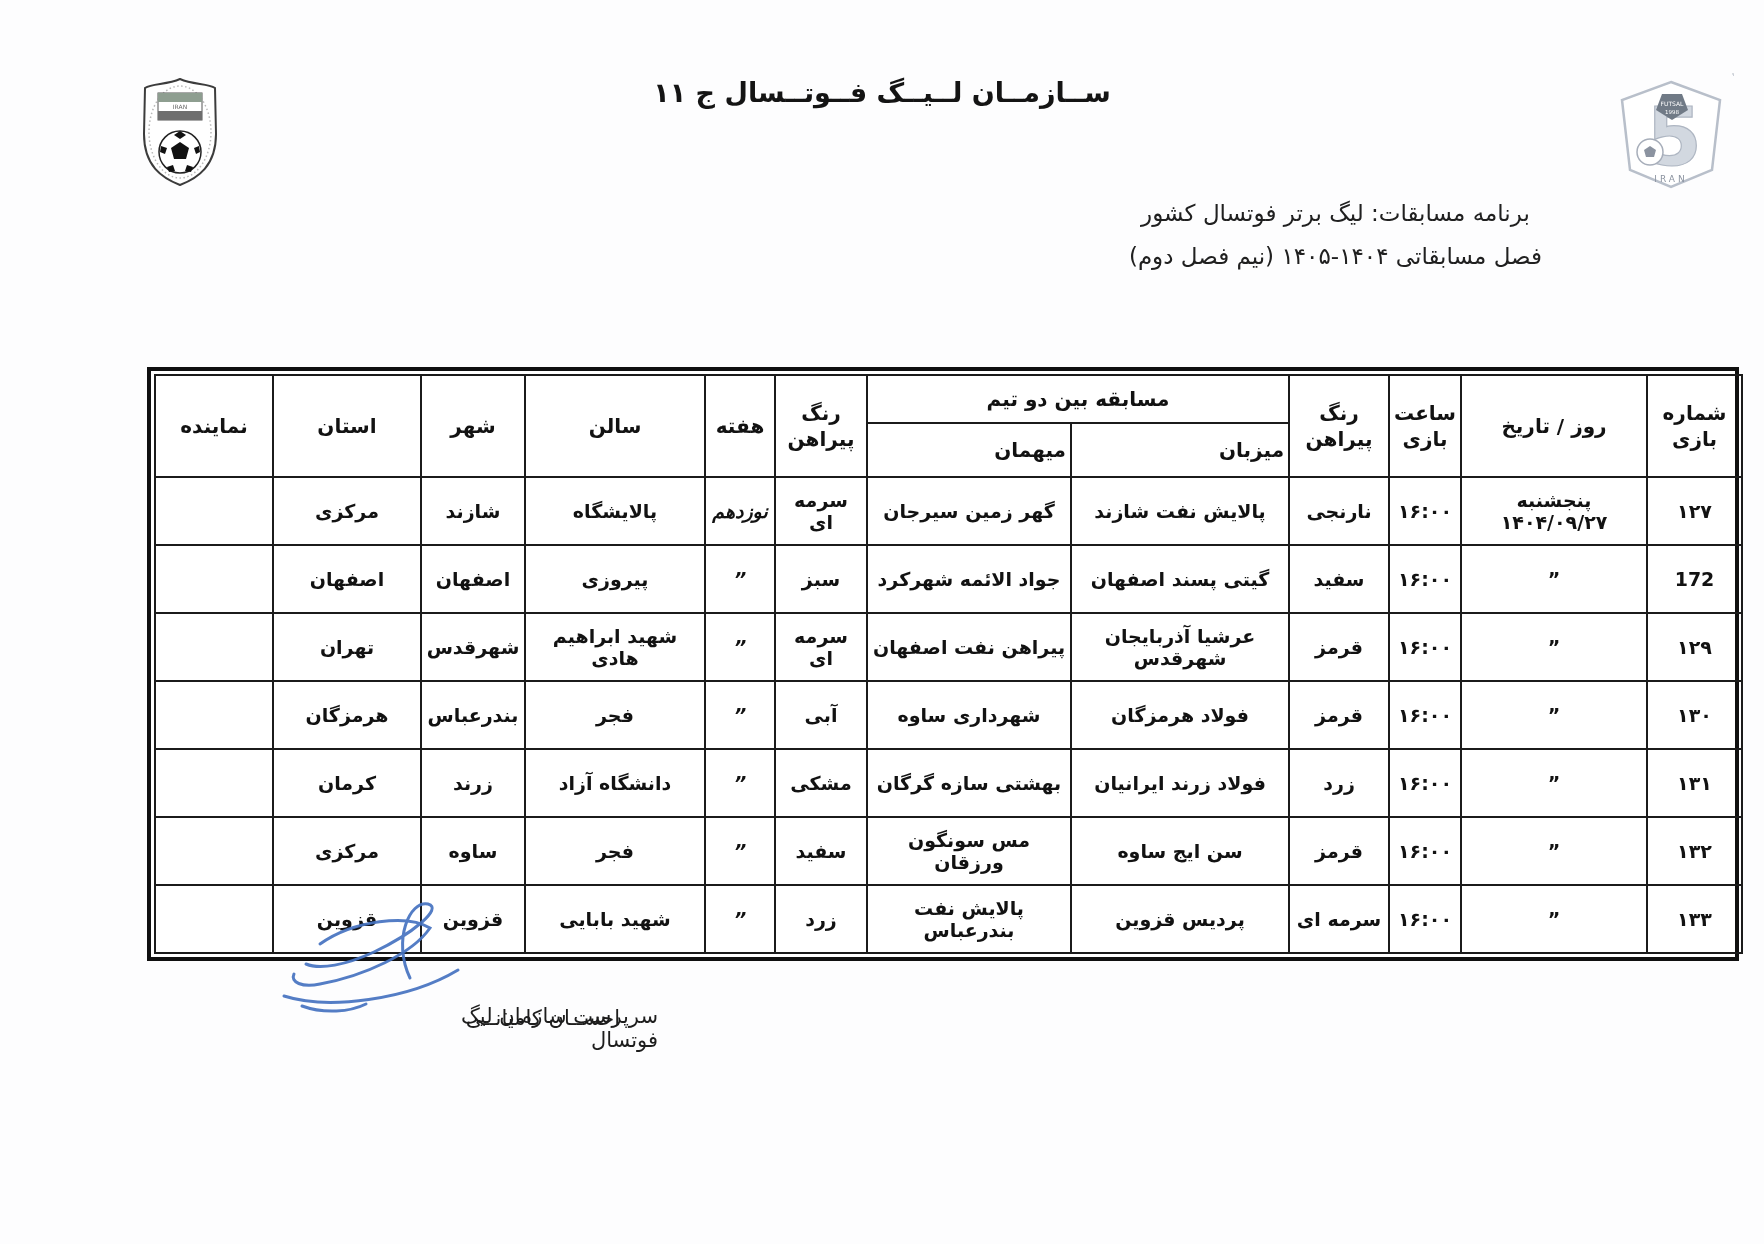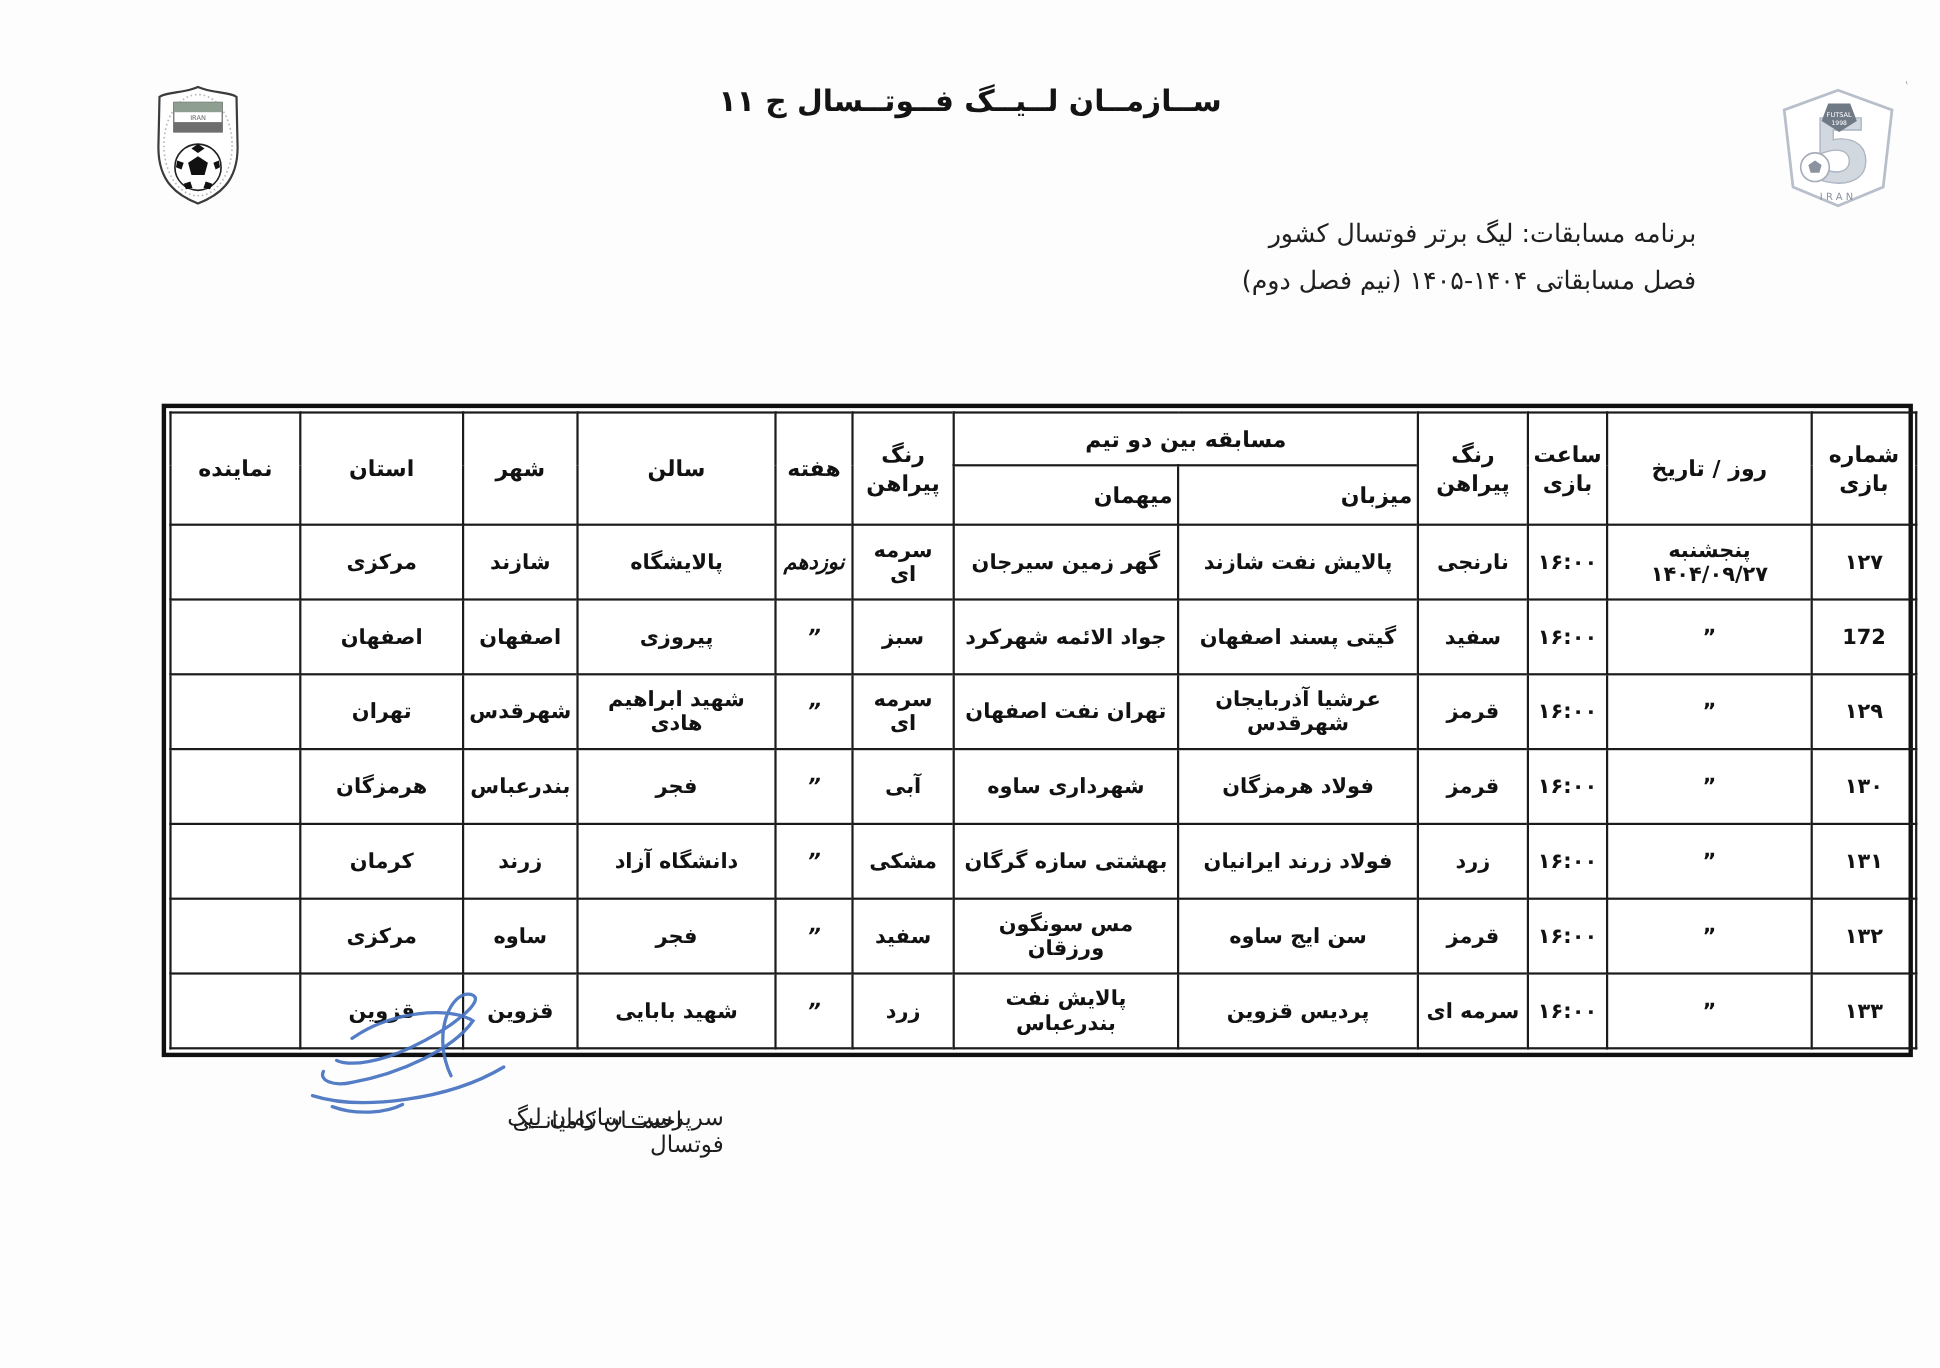--- a/index.html
+++ b/index.html
@@ -13,21 +13,21 @@
   .doc-title{
     position:absolute; top:77px; left:0; right:0;
     text-align:center; direction:rtl;
     font-size:27px; font-weight:bold; letter-spacing:.5px;
     color:#141414;
   }
   .left-logo{position:absolute; left:138px; top:76px; width:84px; height:112px;}
   .right-logo{position:absolute; left:1608px; top:66px; width:126px; height:130px;}
   .intro{
     position:absolute; top:192px; right:222px;
-    direction:rtl; text-align:right;
+    direction:rtl; text-align:center;
     font-size:23px; line-height:43px; color:#202020;margin-left:41px;
   }
   .table-wrap{
     position:absolute; left:147px; top:367px; width:1592px;
     border:4px solid #101010; padding:3px; background:#fff;
     box-sizing:border-box;
   }
   table.sched{
     width:100%; border-collapse:collapse; table-layout:fixed;
     direction:rtl;
@@ -174,21 +174,21 @@
       <td class="c-city">اصفهان</td>
       <td class="c-prov">اصفهان</td>
       <td class="c-rep"></td>
     </tr>
           <tr>
       <td class="c-no">۱۲۹</td>
       <td class="c-date ditto">”</td>
       <td class="c-time">۱۶:۰۰</td>
       <td class="c-shirt">قرمز</td>
       <td class="c-host">عرشیا آذربایجان شهرقدس</td>
-      <td class="c-guest">تهران نفت اصفهان</td>
+      <td class="c-guest">پیراهن نفت اصفهان</td>
       <td class="c-shirt">سرمه ای</td>
       <td class="c-week ditto">”</td>
       <td class="c-venue">شهید ابراهیم هادی</td>
       <td class="c-city">شهرقدس</td>
       <td class="c-prov">تهران</td>
       <td class="c-rep"></td>
     </tr>
           <tr>
       <td class="c-no">۱۳۰</td>
       <td class="c-date ditto">”</td>

